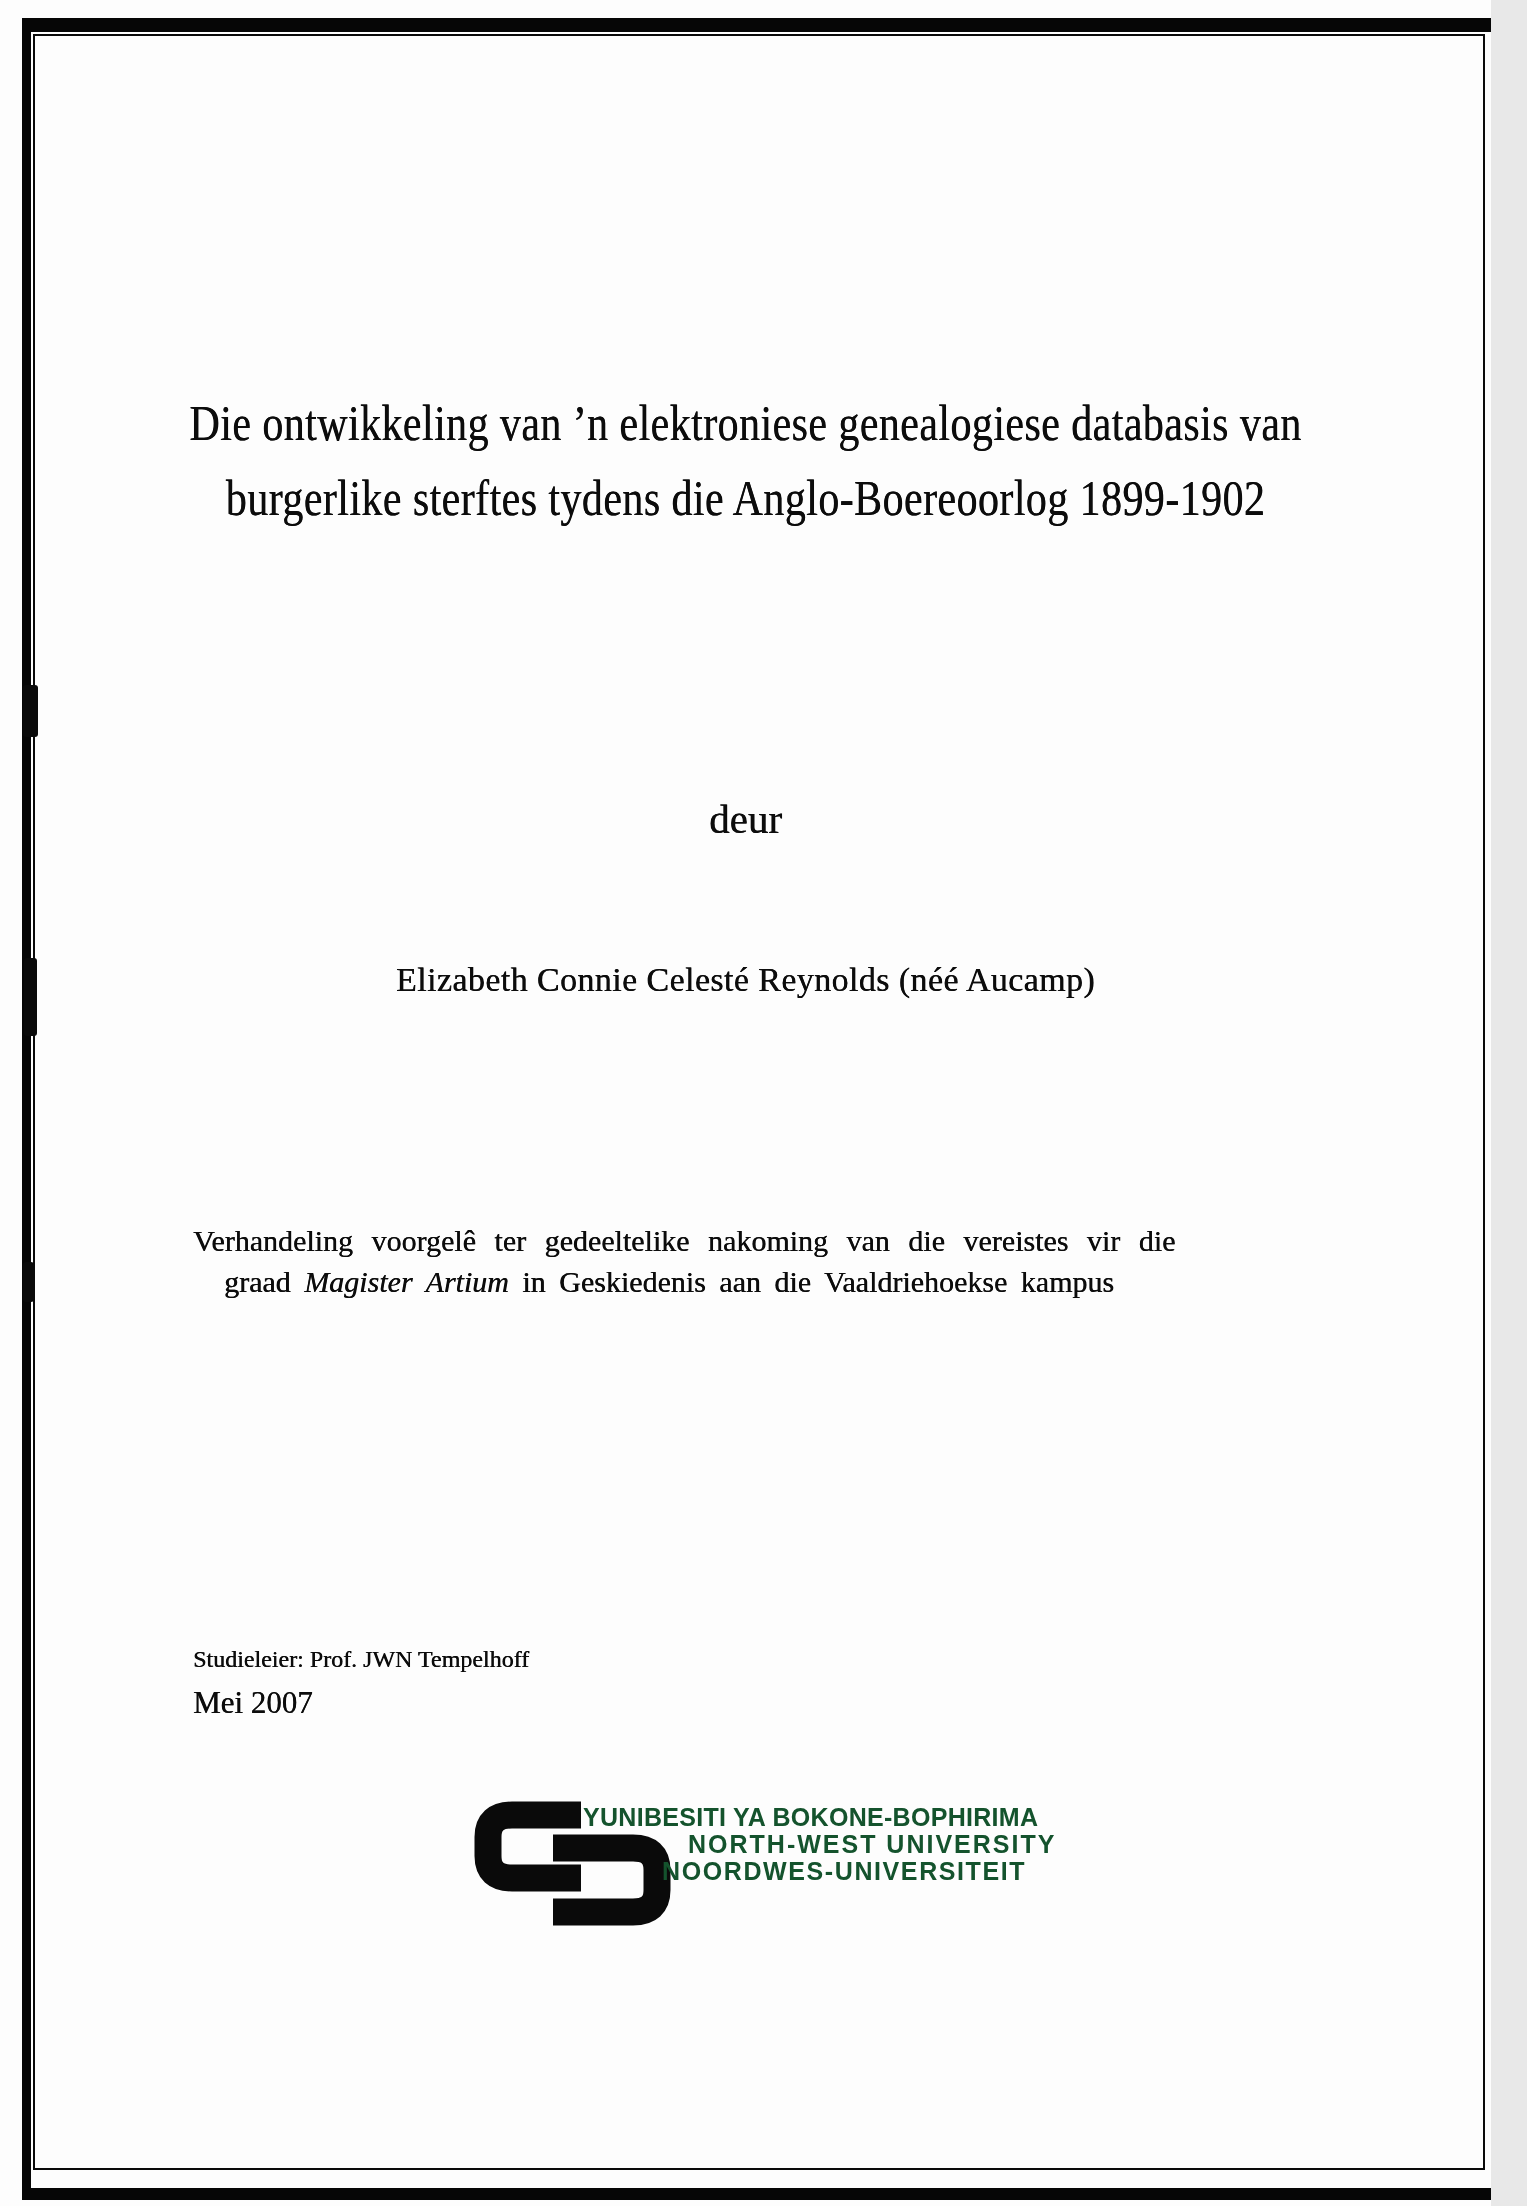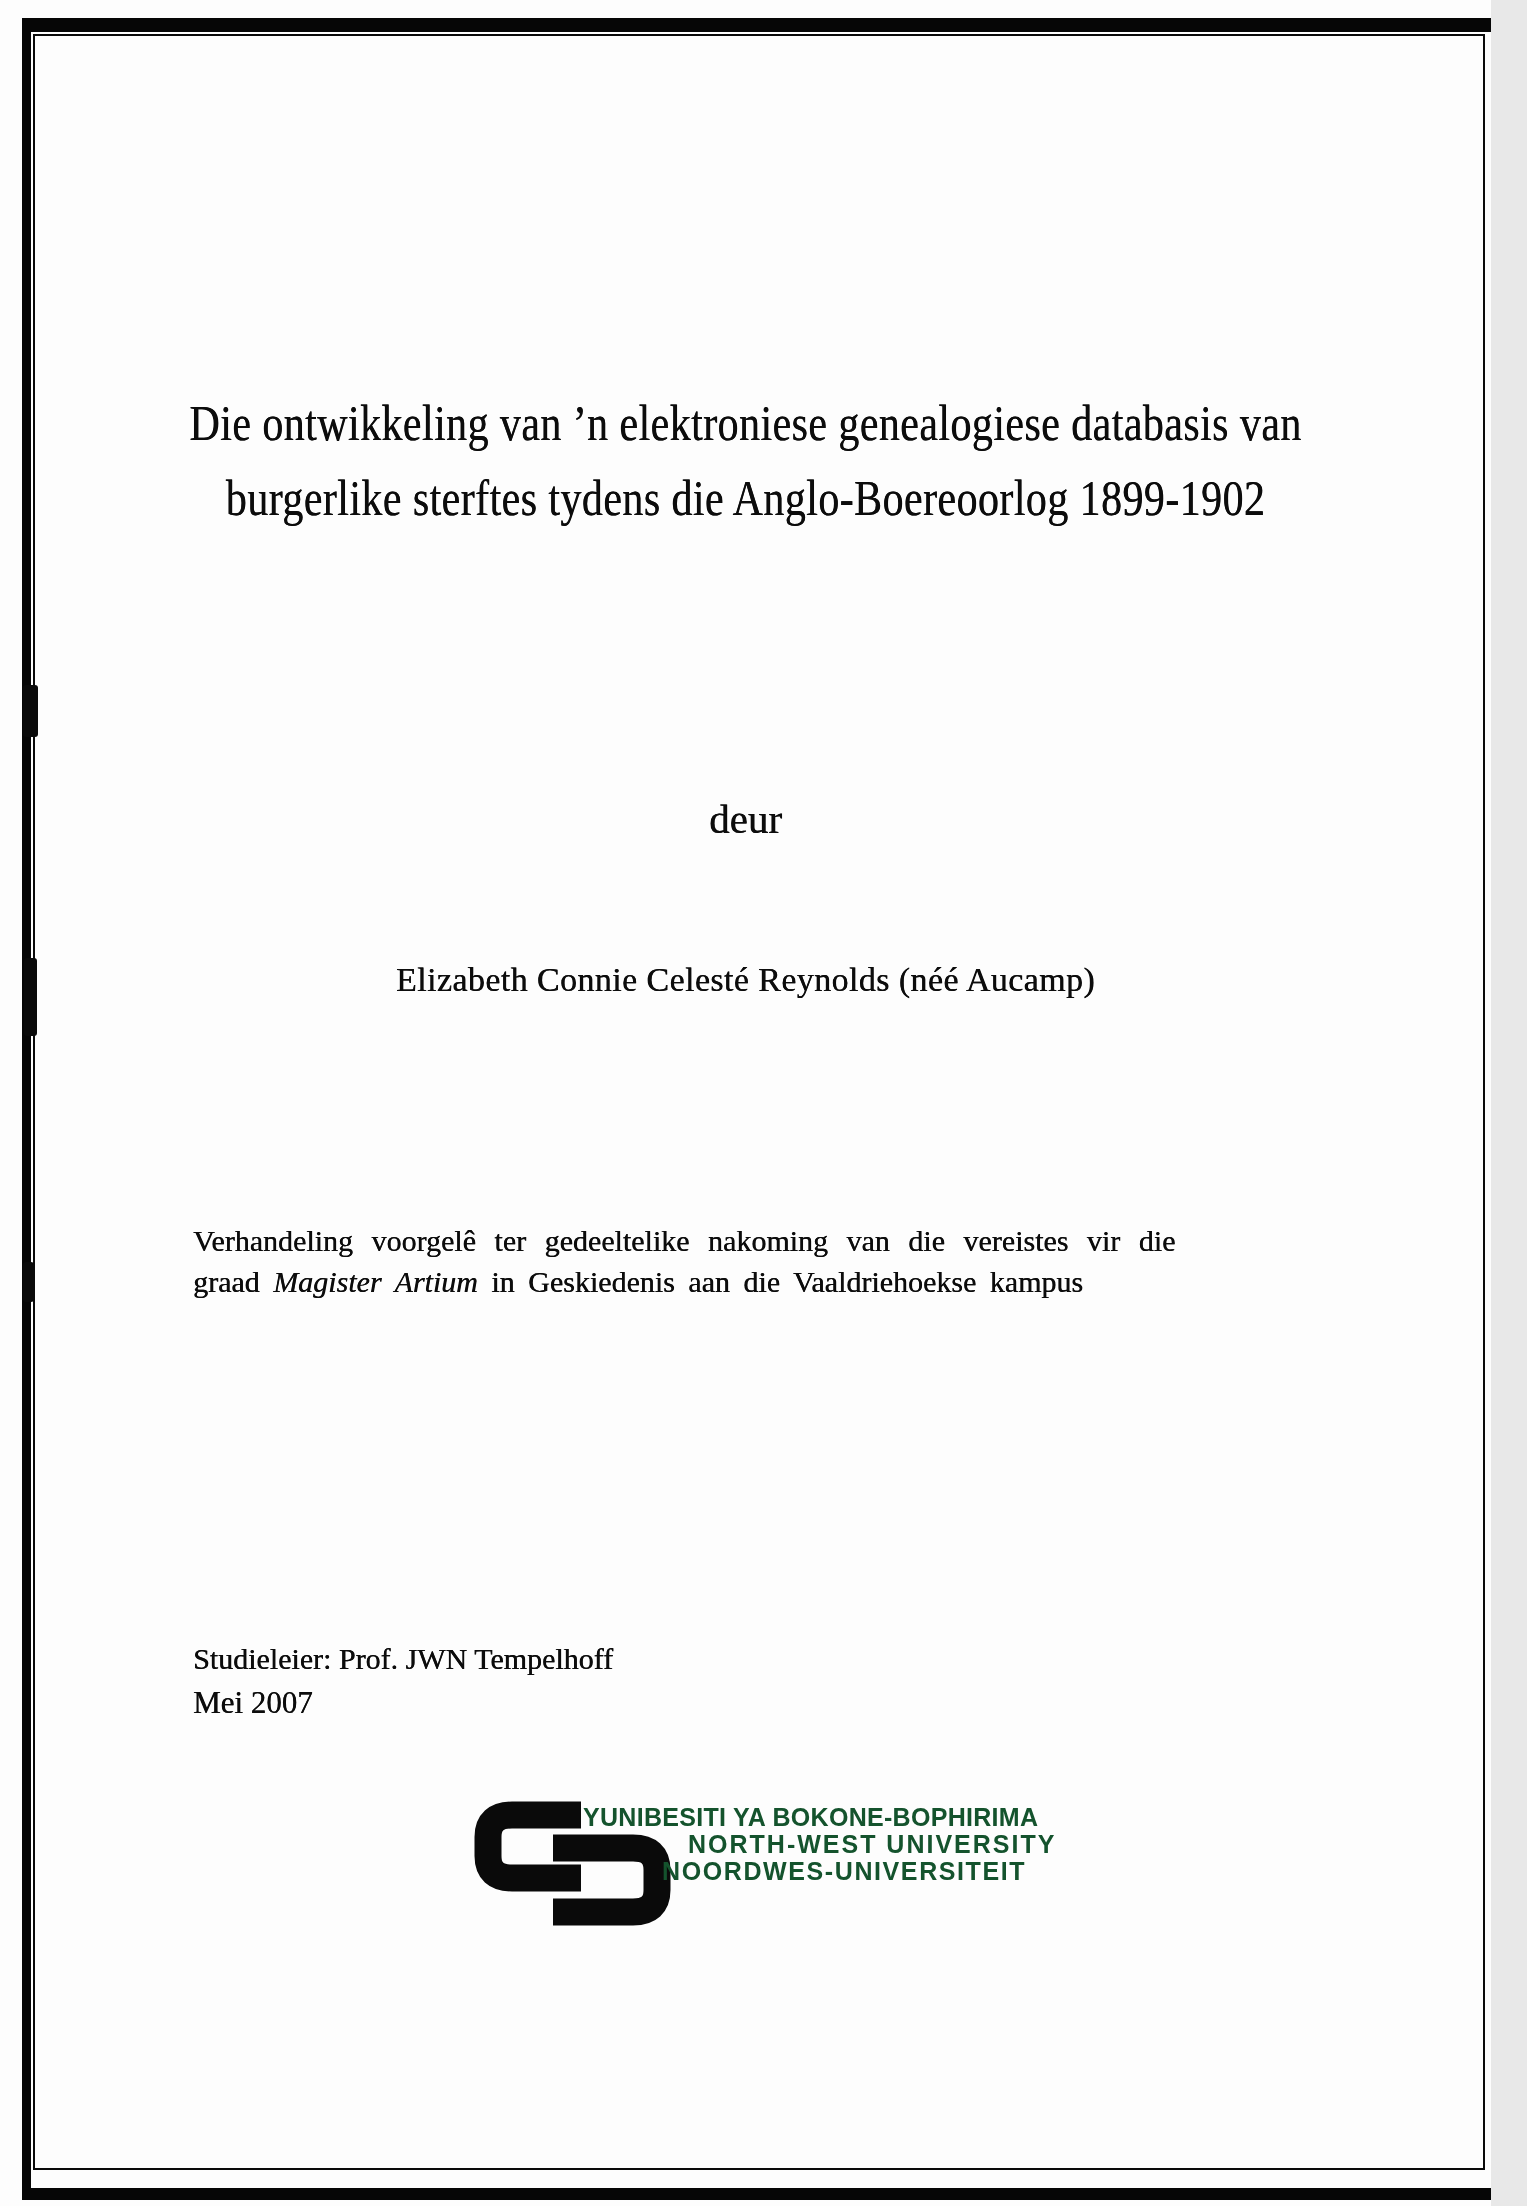--- a/index.html
+++ b/index.html
@@ -65,26 +65,26 @@
     letter-spacing: 0.4px;
   }
   .statement {
     position: absolute;
     top: 1220px; left: 193px;
     width: 1150px;
     font-size: 30px;
     line-height: 41px;
   }
   .statement .s-line1 { word-spacing: 11px; }
-  .statement .s-line2 { word-spacing: 6px; }
+  .statement .s-line2 { word-spacing: 6px; margin-left: 31px; }
   .statement em { font-style: italic; }
   .supervisor {
     position: absolute;
     top: 1638px; left: 193px;
-    font-size: 30px;
+    font-size: 24px;
     line-height: 42px;
   }
   .dateline {
     position: absolute;
     top: 1682px; left: 193px;
     font-size: 31px;
     line-height: 42px;
   }
   
   .logo-mark {

